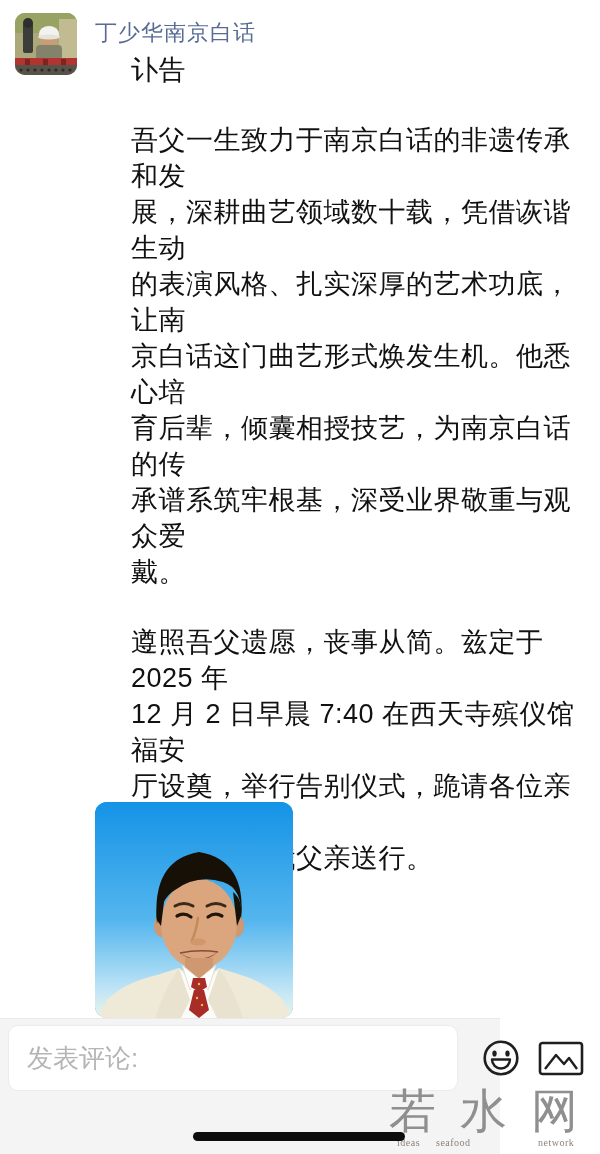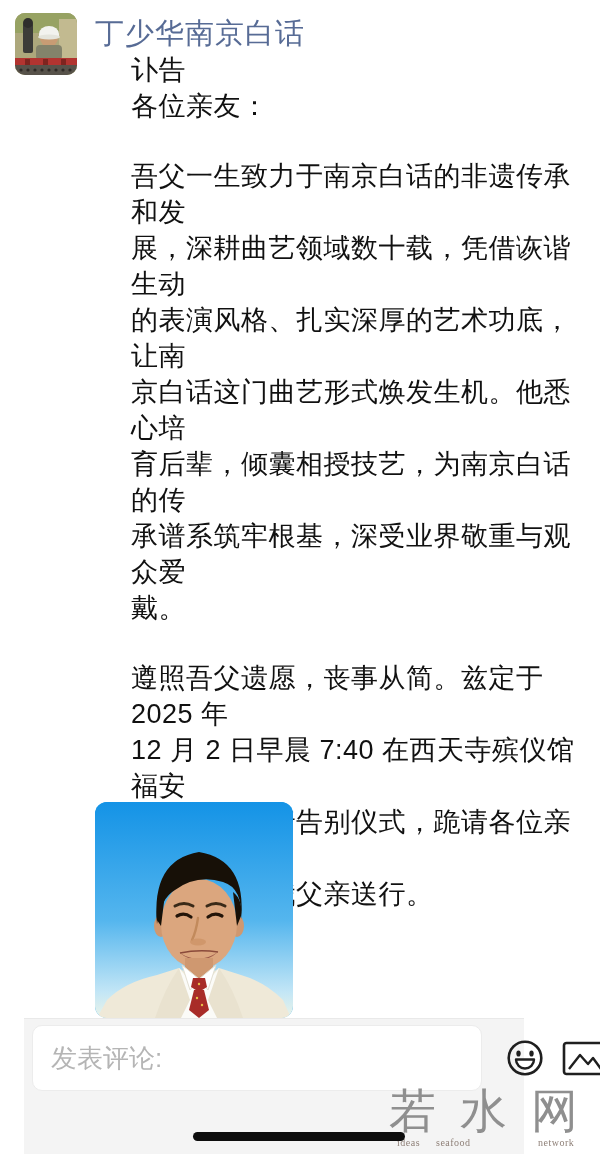--- a/index.html
+++ b/index.html
@@ -6,36 +6,36 @@
   html,body { background:#ffffff; }
   body { font-family:"Liberation Sans","DejaVu Sans",sans-serif; }
   .screen { position:relative; width:600px; height:1154px; background:#ffffff; overflow:hidden; }
 
   
   .avatar { position:absolute; left:15px; top:13px; width:62px; height:62px;
             border-radius:10px; overflow:hidden; background:#a8a878; }
   .avatar svg { display:block; }
 
   
-  .author-name { position:absolute; left:95px; top:16px; font-size:29px; line-height:34px;
+  .author-name { position:absolute; left:95px; top:16px; font-size:22px; line-height:34px;
                  color:#576b95; font-weight:500; letter-spacing:1px; }
 
   
   .post-body { position:absolute; left:95px; top:52px; width:492px;
                font-size:27px; line-height:36px; color:#111111; letter-spacing:0.5px; }
   .post-body .para { white-space:pre-line;margin-left:36px; }
   .post-body .gap { height:34px; }
 
   
   .portrait { position:absolute; left:95px; top:802px; width:198px; height:216px;
               border-radius:12px; overflow:hidden; background:#2aa3ea; z-index:1; }
 
   
   .comment-overlay { position:absolute; left:0; top:1018px; width:500px; height:136px;
-                     background:#f4f4f4; border-top:1px solid #e9e9e9; z-index:2;margin-left:24px; }
+                     background:#f4f4f4; border-top:1px solid #e9e9e9; z-index:2; }
   .comment-input { position:absolute; left:8px; top:6px; width:450px; height:66px;
                    background:#ffffff; border:1px solid #ececec; border-radius:10px;
                    font-size:26px; color:#333; padding:0 18px; outline:none;
                    font-family:"Liberation Sans","DejaVu Sans",sans-serif; }
   .comment-input::placeholder { color:#b5b5b5; opacity:1; }
   .icon-btn { position:absolute; background:none; border:none; padding:0; cursor:pointer; line-height:0; }
   .emoji-btn { left:481px; top:19px; }
   .image-btn { left:538px; top:22px; }
 
   
@@ -78,21 +78,20 @@
         <circle cx="41" cy="57" r="1.6" fill="#2e2a26"></circle>
       <circle cx="48" cy="57" r="1.6" fill="#2e2a26"></circle>
         <circle cx="55" cy="57" r="1.6" fill="#2e2a26"></circle>
     </svg>
   </div>
 
   <div class="author-name">丁少华南京白话</div>
 
   <div class="post-body">
     <div class="para">讣告</div>
-    <div class="para">各位亲友：</div>
     <div class="gap"></div>
     <div class="para">吾父一生致力于南京白话的非遗传承和发
 展，深耕曲艺领域数十载，凭借诙谐生动
 的表演风格、扎实深厚的艺术功底，让南
 京白话这门曲艺形式焕发生机。他悉心培
 育后辈，倾囊相授技艺，为南京白话的传
 承谱系筑牢根基，深受业界敬重与观众爱
 戴。</div>
     <div class="gap"></div>
     <div class="para">遵照吾父遗愿，丧事从简。兹定于 2025 年

